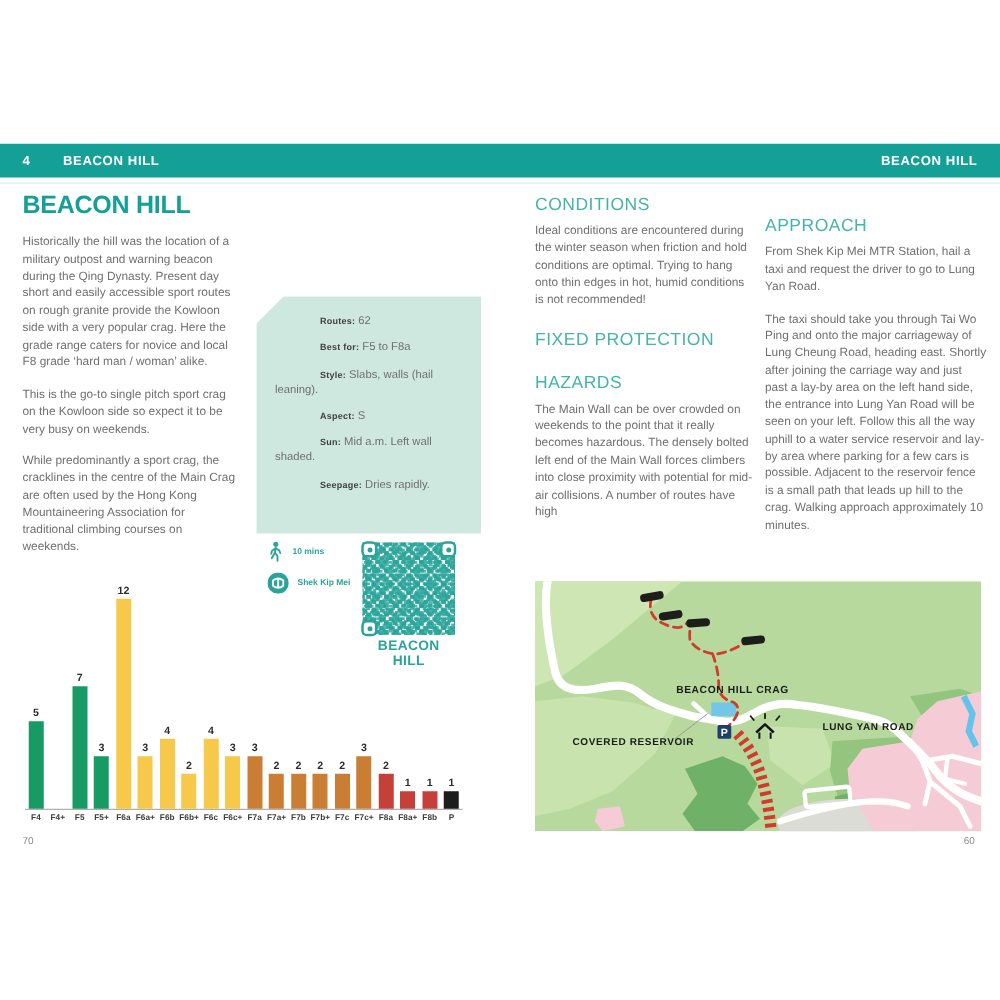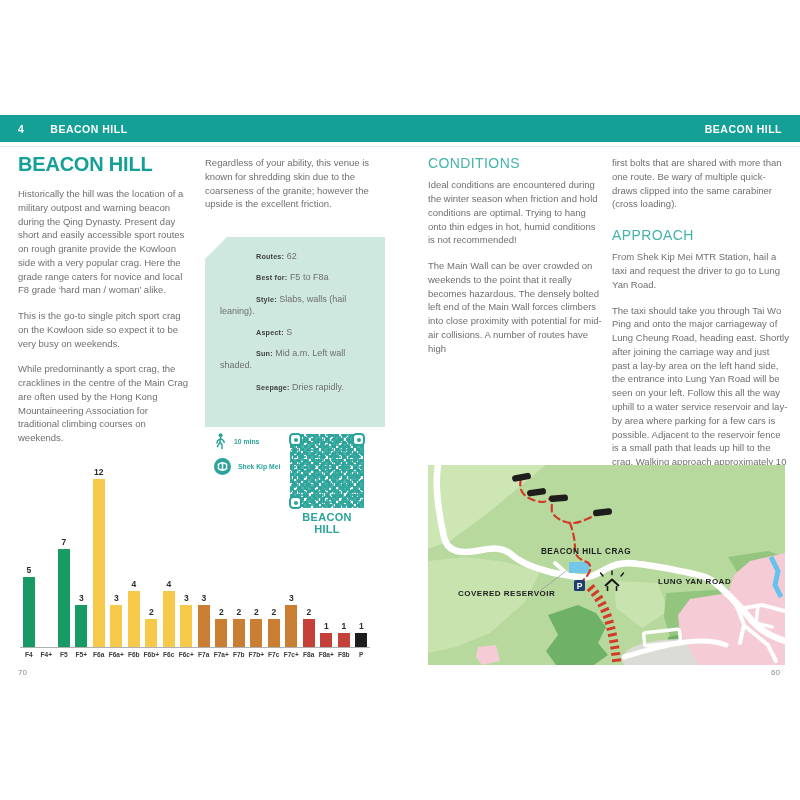--- a/index.html
+++ b/index.html
@@ -76,23 +76,20 @@
   <div class="header-hairline"></div>
 
   <div class="page-title">BEACON HILL</div>
 
   <div class="col-l1 body-text">
     <p>Historically the hill was the location of a military outpost and warning beacon during the Qing Dynasty. Present day short and easily accessible sport routes on rough granite provide the Kowloon side with a very popular crag. Here the grade range caters for novice and local F8 grade ‘hard man / woman’ alike.</p>
     <p>This is the go-to single pitch sport crag on the Kowloon side so expect it to be very busy on weekends.</p>
     <p>While predominantly a sport crag, the cracklines in the centre of the Main Crag are often used by the Hong Kong Mountaineering Association for traditional climbing courses on weekends.</p>
   </div>
 
-  <div class="col-l2-intro body-text">
-    <p>Regardless of your ability, this venue is known for shredding skin due to the coarseness of the granite; however the upside is the excellent friction.</p>
-  </div>
 
   <div class="info-box">
     <div class="info-row"><span class="info-label">Routes:</span> <span>62</span></div>
     <div class="info-row"><span class="info-label">Best for:</span> <span>F5 to F8a</span></div>
     <div class="info-row"><span class="info-label">Style:</span> <span>Slabs, walls (hail leaning).</span></div>
     <div class="info-row"><span class="info-label">Aspect:</span> <span>S</span></div>
     <div class="info-row"><span class="info-label">Sun:</span> <span>Mid a.m. Left wall shaded.</span></div>
     <div class="info-row"><span class="info-label">Seepage:</span> <span>Dries rapidly.</span></div>
   </div>
 
@@ -220,25 +217,26 @@
       <div class="cxl">F8a+</div>
       <div class="cxl">F8b</div>
       <div class="cxl">P</div>
     </div>
 
   <div class="page-num pl">70</div>
 
   <div class="col-r1 body-text">
     <div class="sec-head first">CONDITIONS</div>
     <p>Ideal conditions are encountered during the winter season when friction and hold conditions are optimal. Trying to hang onto thin edges in hot, humid conditions is not recommended!</p>
+    <div class="sec-head">FIXED PROTECTION</div>
+    <div class="sec-head">HAZARDS</div>
     <p>The Main Wall can be over crowded on weekends to the point that it really becomes hazardous. The densely bolted left end of the Main Wall forces climbers into close proximity with potential for mid-air collisions. A number of routes have high</p>
   </div>
 
   <div class="col-r2 body-text">
-    <p>first bolts that are shared with more than one route. Be wary of multiple quick-draws clipped into the same carabiner (cross loading).</p>
     <div class="sec-head">APPROACH</div>
     <p>From Shek Kip Mei MTR Station, hail a taxi and request the driver to go to Lung Yan Road.</p>
     <p>The taxi should take you through Tai Wo Ping and onto the major carriageway of Lung Cheung Road, heading east. Shortly after joining the carriage way and just past a lay-by area on the left hand side, the entrance into Lung Yan Road will be seen on your left. Follow this all the way uphill to a water service reservoir and lay-by area where parking for a few cars is possible. Adjacent to the reservoir fence is a small path that leads up hill to the crag. Walking approach approximately 10 minutes.</p>
   </div>
 
   <div class="map-wrap">
     <svg viewBox="0 0 357 200" width="357" height="200">
       <rect x="0" y="0" width="357" height="200" fill="#b7d99d"></rect>
       <path d="M0,0 L118,0 L60,48 L22,76 L0,84 Z" fill="#cde6b4"></path>
       <path d="M0,96 L38,92 L78,97 L112,107 L96,138 L62,168 L28,182 L0,188 Z" fill="#c9e3af"></path>

